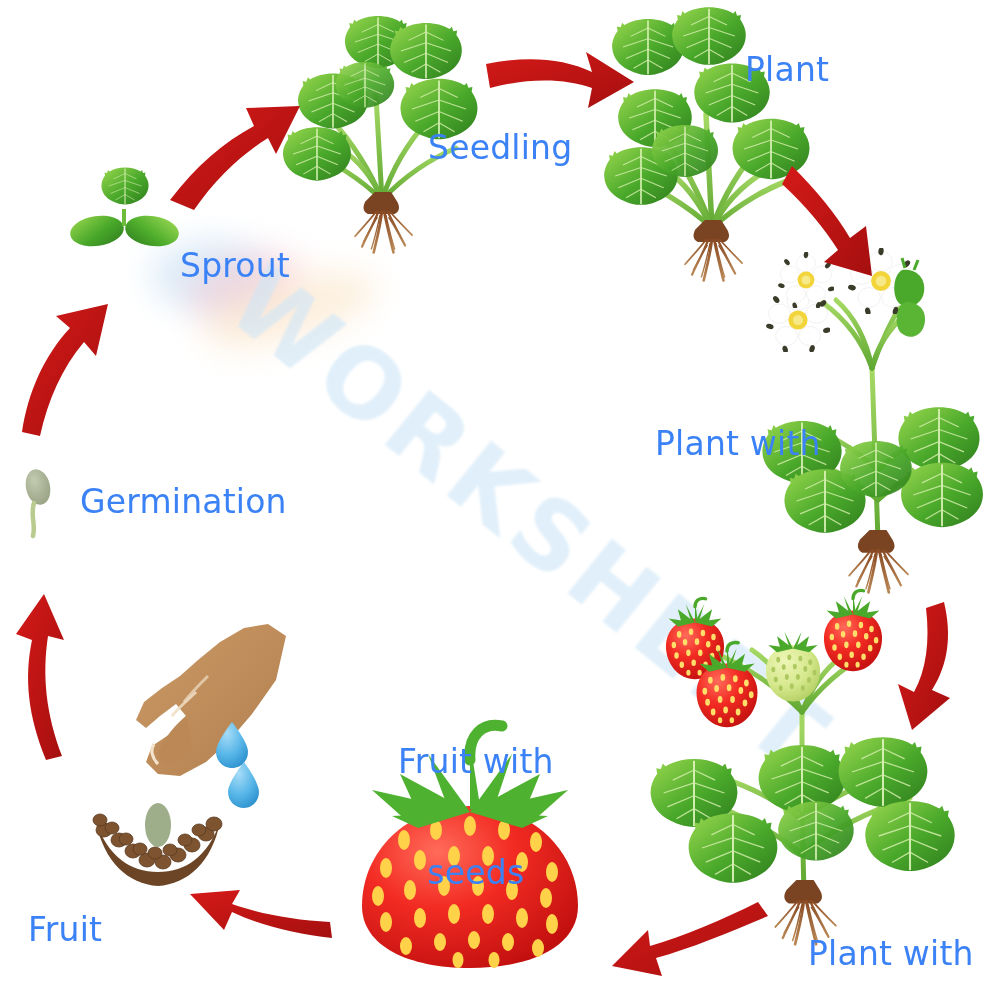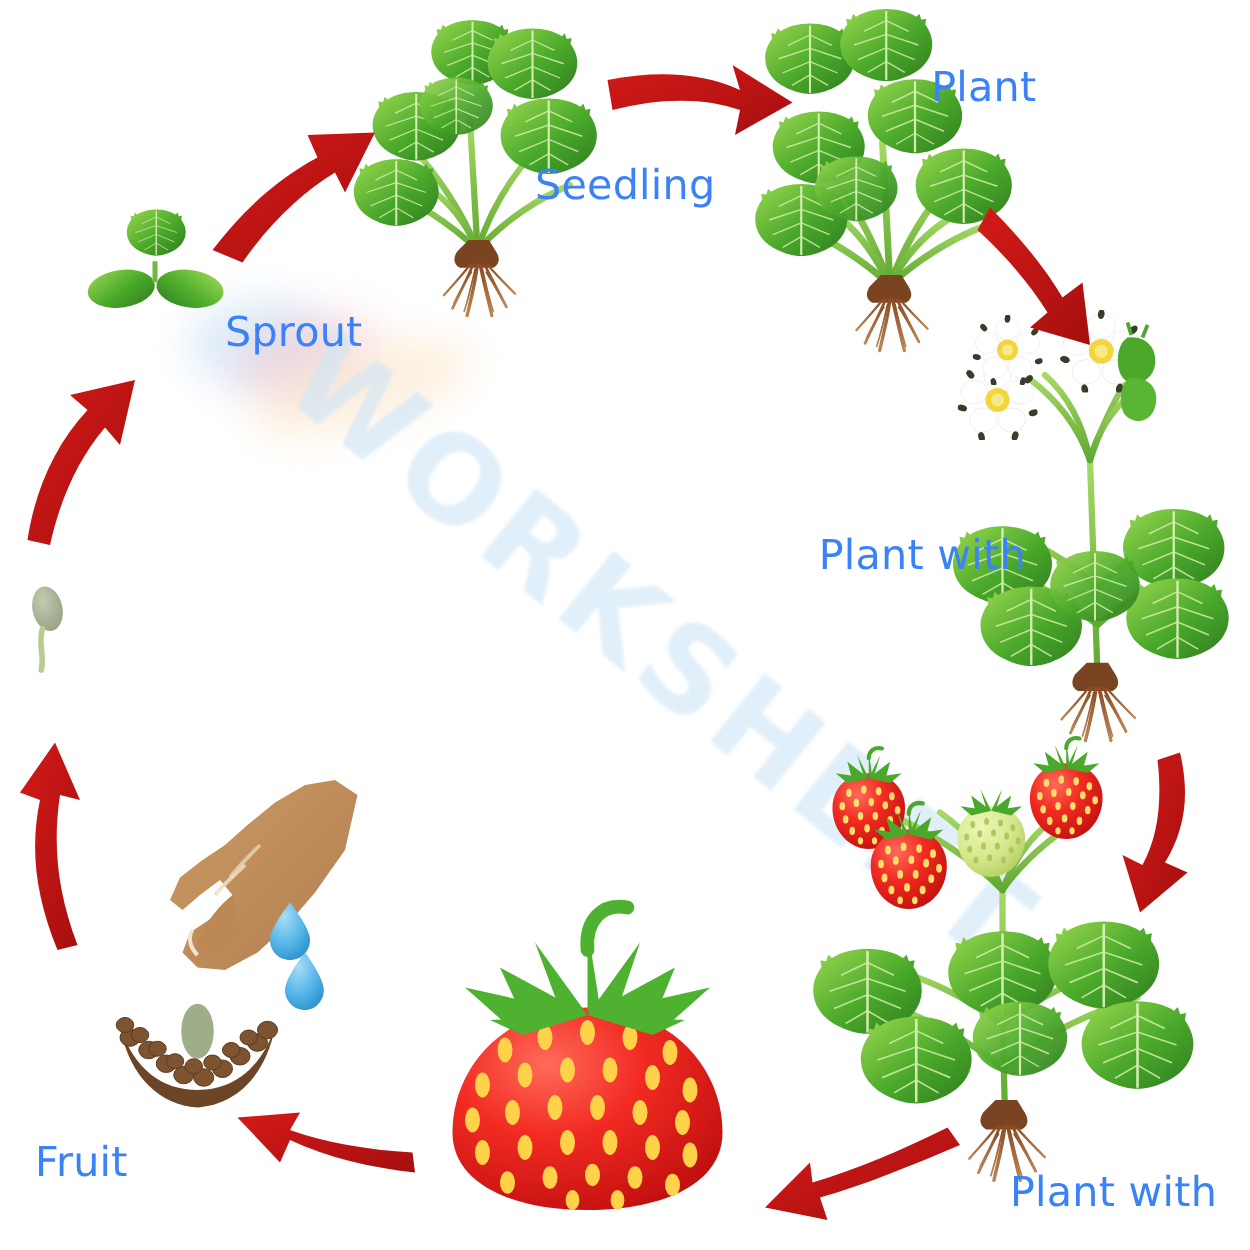--- a/index.html
+++ b/index.html
@@ -522,21 +522,26 @@
   <div class="label" style="left:180px; top:248px;">Sprout</div>
 
   <div class="label" style="left:428px; top:130px;">Seedling</div>
 
   <div class="label" style="left:745px; top:52px;">Plant</div>
 
   <div class="label two-line" style="left:655px; top:352px; text-align:center;">
     <div>Plant with</div>
   </div>
 
-
+  <div class="label" style="left:80px; top:484px;">Germination</div>
+
+  <div class="label two-line" style="left:398px; top:670px; text-align:center;">
+    <div>Fruit with</div>
+    <div>seeds</div>
+  </div>
 
   <div class="label two-line" style="left:808px; top:862px; text-align:center;">
     <div>Plant with</div>
     
   </div>
 
   <div class="label two-line" style="left:28px; top:838px;">
     <div>Fruit</div>
     
   </div>

